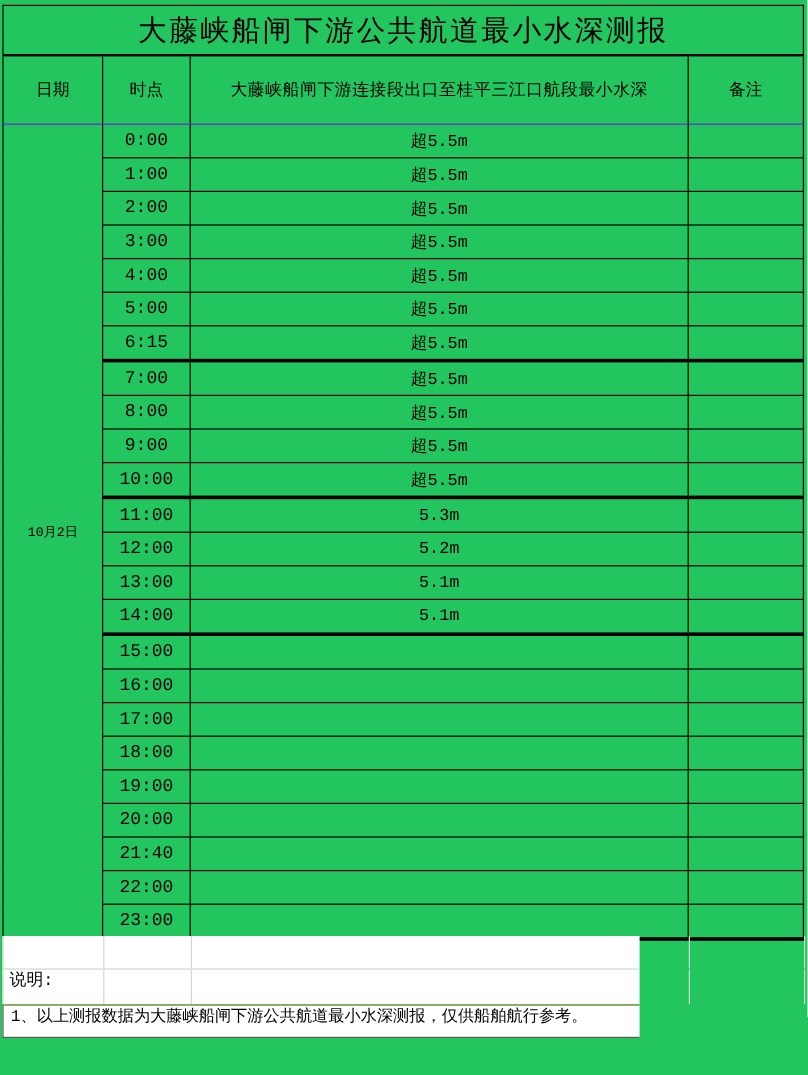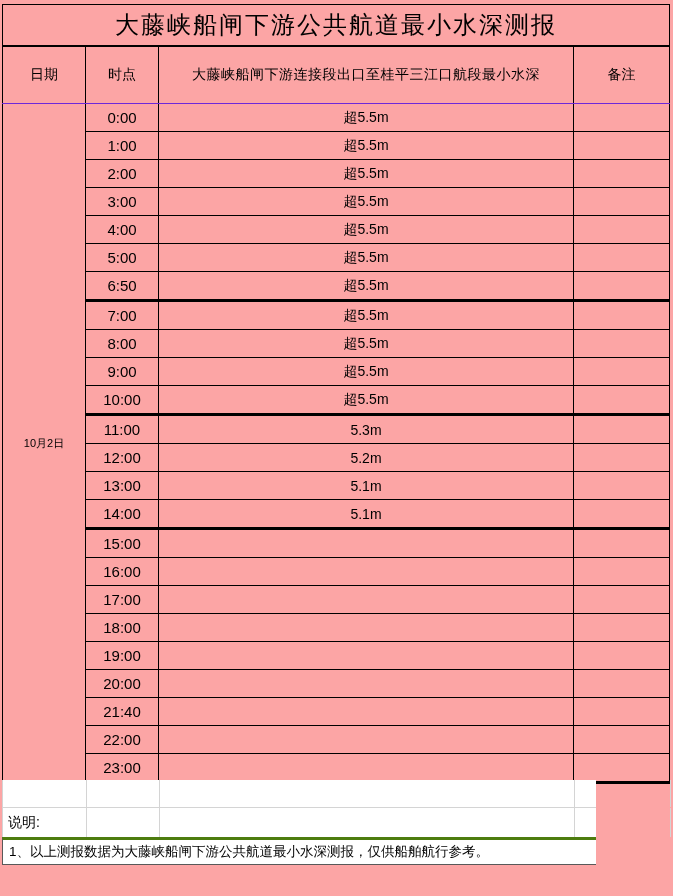--- a/index.html
+++ b/index.html
@@ -1,20 +1,20 @@
 <!DOCTYPE html>
 <html><head>
 <meta charset="utf-8">
 <style>
   html,body{margin:0;padding:0;background:#fff;}
   .sheet{
     position:relative;
     width:673px;height:896px;
-    background:#fca5a5;
-    font-family:Liberation Sans, sans-serif;
+    background:#22c55e;
+    font-family:Liberation Mono, monospace;
     color:#000;
     overflow:hidden;
   }
   table.report{
     position:absolute;left:2px;top:4px;
     width:667px;
     border-collapse:collapse;
     table-layout:fixed;
   }
   table.report td{
@@ -42,31 +42,31 @@
   }
   tr.hdr td.col-depth{font-size:14px;letter-spacing:0.5px;}
   tr.datarow td{height:27px;}
   td.col-date{border-left:2px solid #000;font-size:11px;}
   td.col-remark{border-right:1px solid #000;}
   td.cell-time{font-size:15px;}
   td.cell-depth{font-size:14px;}
   tr.thick td{border-bottom:3px solid #000;}
   
   .brow{
-    position:absolute;left:2px;width:594px;
-    display:flex;align-items:center;
+    position:absolute;left:2px;width:531px;
+    display:flex;
     box-sizing:border-box;
     background:#fff;
   }
   .brow .gv{
     position:absolute;top:0;bottom:0;width:1px;background:#d4d4d4;
   }
   .row-empty{top:780px;height:28px;border-bottom:1px solid #d4d4d4;border-left:1px solid #d4d4d4;}
   .row-label{top:808px;height:29px;border-left:1px solid #d4d4d4;font-size:14px;padding-left:5px;}
-  .row-note1{top:837px;height:28px;border-top:3px solid #4d7c0f;border-bottom:1px solid #595959;border-left:1px solid #595959;font-size:13.5px;padding-left:6px;}
+  .row-note1{top:837px;height:28px;border-top:1px solid #4d7c0f;border-bottom:1px solid #595959;border-left:1px solid #595959;font-size:13.5px;padding-left:6px;}
   .row-note2{top:865px;height:28px;border-bottom:1px solid #595959;border-left:1px solid #595959;font-size:13.5px;padding-left:6px;}
 </style>
 </head>
 <body>
 
 <div class="sheet">
 
   <table class="report">
     <colgroup>
       <col style="width:83px">
@@ -110,21 +110,21 @@
           <td class="cell-time">4:00</td>
           <td class="cell-depth">超5.5m</td>
           <td class="col-remark"></td>
         </tr>
         <tr class="datarow">
           <td class="cell-time">5:00</td>
           <td class="cell-depth">超5.5m</td>
           <td class="col-remark"></td>
         </tr>
         <tr class="datarow thick">
-          <td class="cell-time">6:50</td>
+          <td class="cell-time">6:15</td>
           <td class="cell-depth">超5.5m</td>
           <td class="col-remark"></td>
         </tr>
         <tr class="datarow">
           <td class="cell-time">7:00</td>
           <td class="cell-depth">超5.5m</td>
           <td class="col-remark"></td>
         </tr>
         <tr class="datarow">
           <td class="cell-time">8:00</td>

